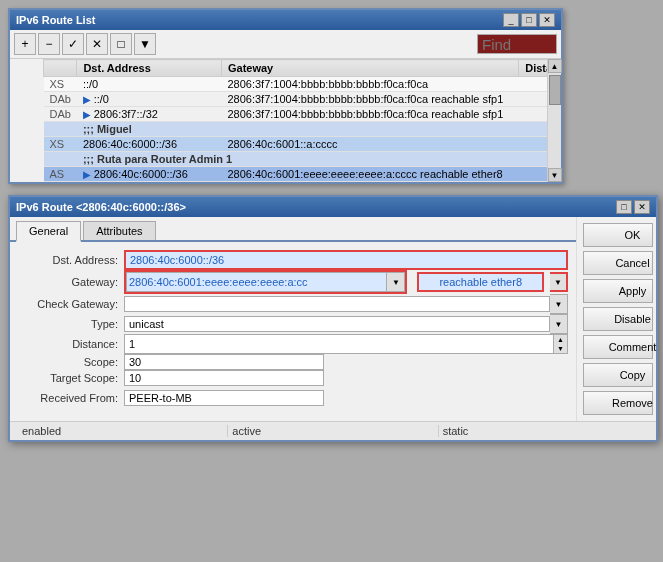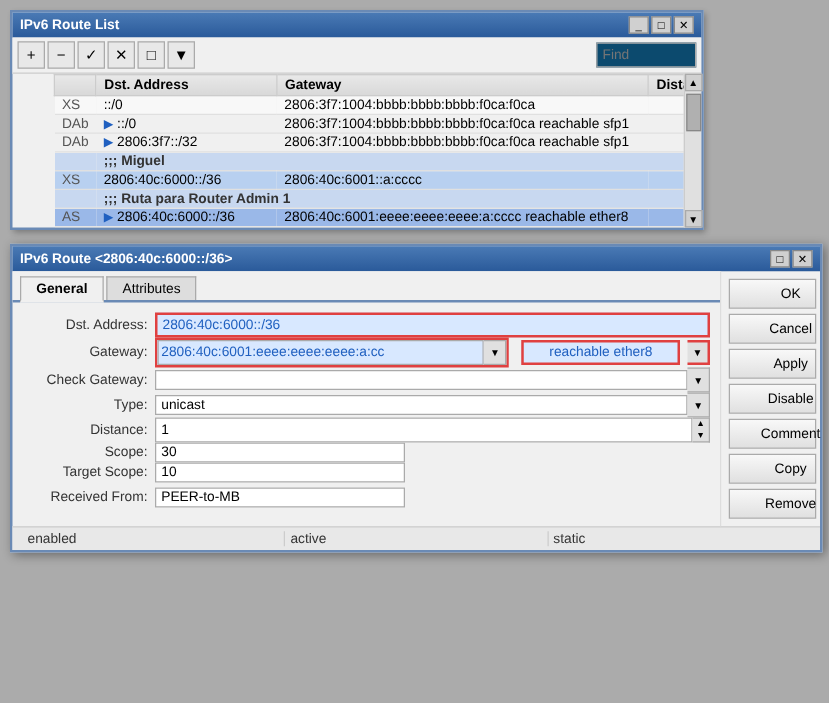--- a/index.html
+++ b/index.html
@@ -50,24 +50,24 @@
       border: 1px solid #aaa;
       cursor: pointer;
       display: flex; align-items: center; justify-content: center;
       font-size: 12px;
     }
     .toolbar-search {
       margin-left: auto;
       width: 80px;
       height: 20px;
       border: 1px solid #aaa;
-      background: #0c4a6e;
+      background: #7f1d1d;
       padding: 1px 4px;
       color: #999;
-      font-size: 11px;
+      font-size: 15px;
     }
 
     
     .route-table { width: 100%; border-collapse: collapse; margin-left: 33px; }
     .route-table th {
       background: linear-gradient(to bottom, #e8e8e8, #d8d8d8);
       border: 1px solid #ccc;
       padding: 2px 6px;
       text-align: left;
       font-weight: bold;
@@ -113,21 +113,21 @@
       border: 1px solid #aaa;
       border-bottom: none;
       background: #ddd;
       cursor: pointer;
       font-size: 11px;
     }
     .tab.active {
       background: #f0f0f0;
       border-bottom: 2px solid #f0f0f0;
       margin-bottom: -2px;
-      font-weight: bold;
+      font-weight: normal;
     }
     .form-row {
       display: flex;
       align-items: center;
       gap: 6px;
     }
     .form-label {
       text-align: right;
       min-width: 100px;
       color: #333;

